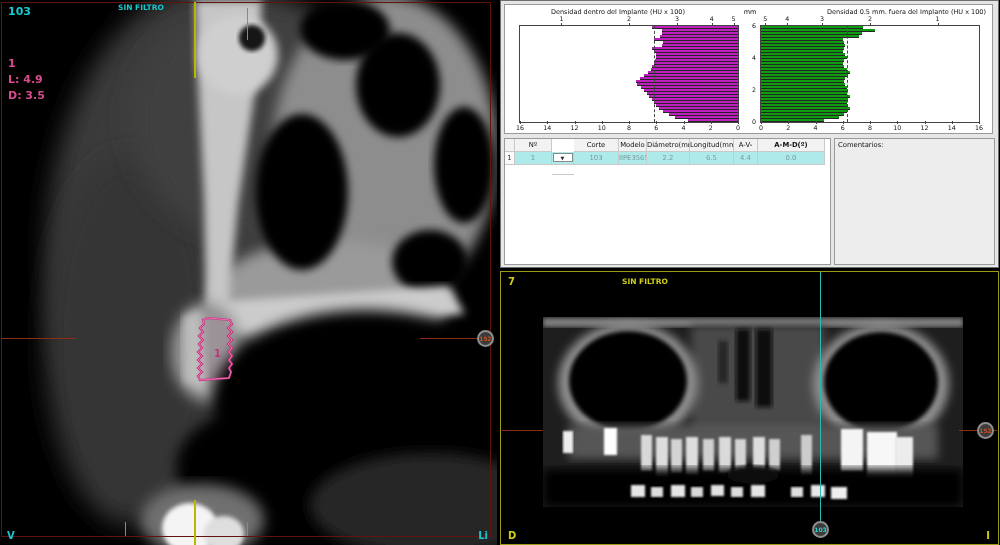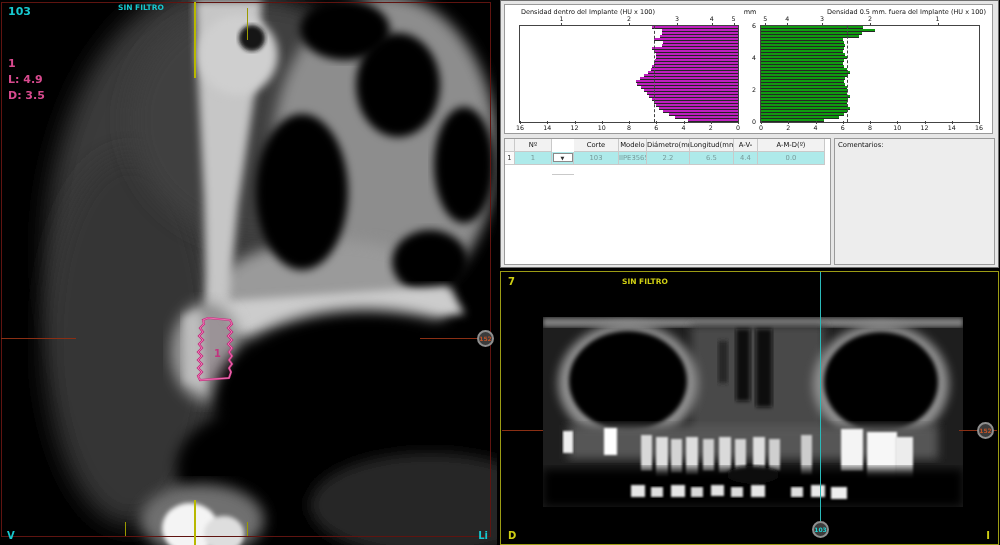--- a/index.html
+++ b/index.html
@@ -28,21 +28,21 @@
           display:flex;align-items:center;justify-content:center;
           font-size:6px;font-weight:bold;z-index:5;}
   .handle.red-text{color:#c25327;}
   .handle.cyan-text{color:#1fd3d3;}
 
   
   .density{position:absolute;left:500px;top:0;width:499px;height:268px;
            background:#e6e6e6;border:1px solid #6f6f6f;box-sizing:border-box;}
   .chartbox{position:absolute;left:3px;top:3px;width:489px;height:130px;
             background:#fff;border:1px solid #9a9a9a;box-sizing:border-box;}
-  .chart-title{position:absolute;top:3px;font-size:6.5px;color:#111;}
+  .chart-title{position:absolute;top:3px;font-size:6.5px;color:#111;margin-left:30px;}
   .plot{position:absolute;top:20px;width:218px;height:96px;
         border:1px solid #444;border-width:1px 1px 1px 1px;box-sizing:content-box;}
   .bar{height:2px;margin-bottom:1px;box-shadow:0 1px 0 rgba(0,0,0,.85);}
   .bar.rtl{margin-left:auto;}
   .refline{position:absolute;top:0;height:100%;width:0;border-left:1px dashed #444;z-index:3;}
   .axis{position:absolute;height:9px;font-size:6.3px;color:#111;}
   .axis span{position:absolute;transform:translateX(-50%);}
   .axis span i{position:absolute;left:50%;width:1px;height:3px;background:#444;font-style:normal;}
   .axis.top span i{top:8px;}
   .axis.bot span i{top:-3px;}
@@ -279,21 +279,21 @@
     <div class="tablebox">
       <div class="trow head" id="thead">
           <div class="cell" style="width: 10px;"></div>
           <div class="cell" style="width: 37px;">Nº Implante</div>
           <div class="cell" style="width: 22px; margin-top: 35px;">Pieza</div>
           <div class="cell" style="width: 45px;">Corte Seccional</div>
           <div class="cell" style="width: 28px;">Modelo</div>
           <div class="cell" style="width: 43px;">Diámetro(mm)</div>
           <div class="cell" style="width: 44px;">Longitud(mm)</div>
           <div class="cell" style="width: 24px;">A-V-L(º)</div>
-          <div class="cell" style="width: 67px;">A-M-D(º)</div>
+          <div class="cell" style="width: 67px; font-weight: bold;">A-M-D(º)</div>
         </div>
       <div id="tbody">
           <div class="trow data">
             <div class="cell rowhdr" style="width: 10px;">1</div>
             <div class="cell" style="width: 37px;">1</div>
             <div class="cell" style="width: 22px;"><span class="combo">▼</span></div>
             <div class="cell" style="width: 45px;">103</div>
             <div class="cell" style="width: 28px;">IIPE3565</div>
             <div class="cell" style="width: 43px;">2.2</div>
             <div class="cell" style="width: 44px;">6.5</div>

